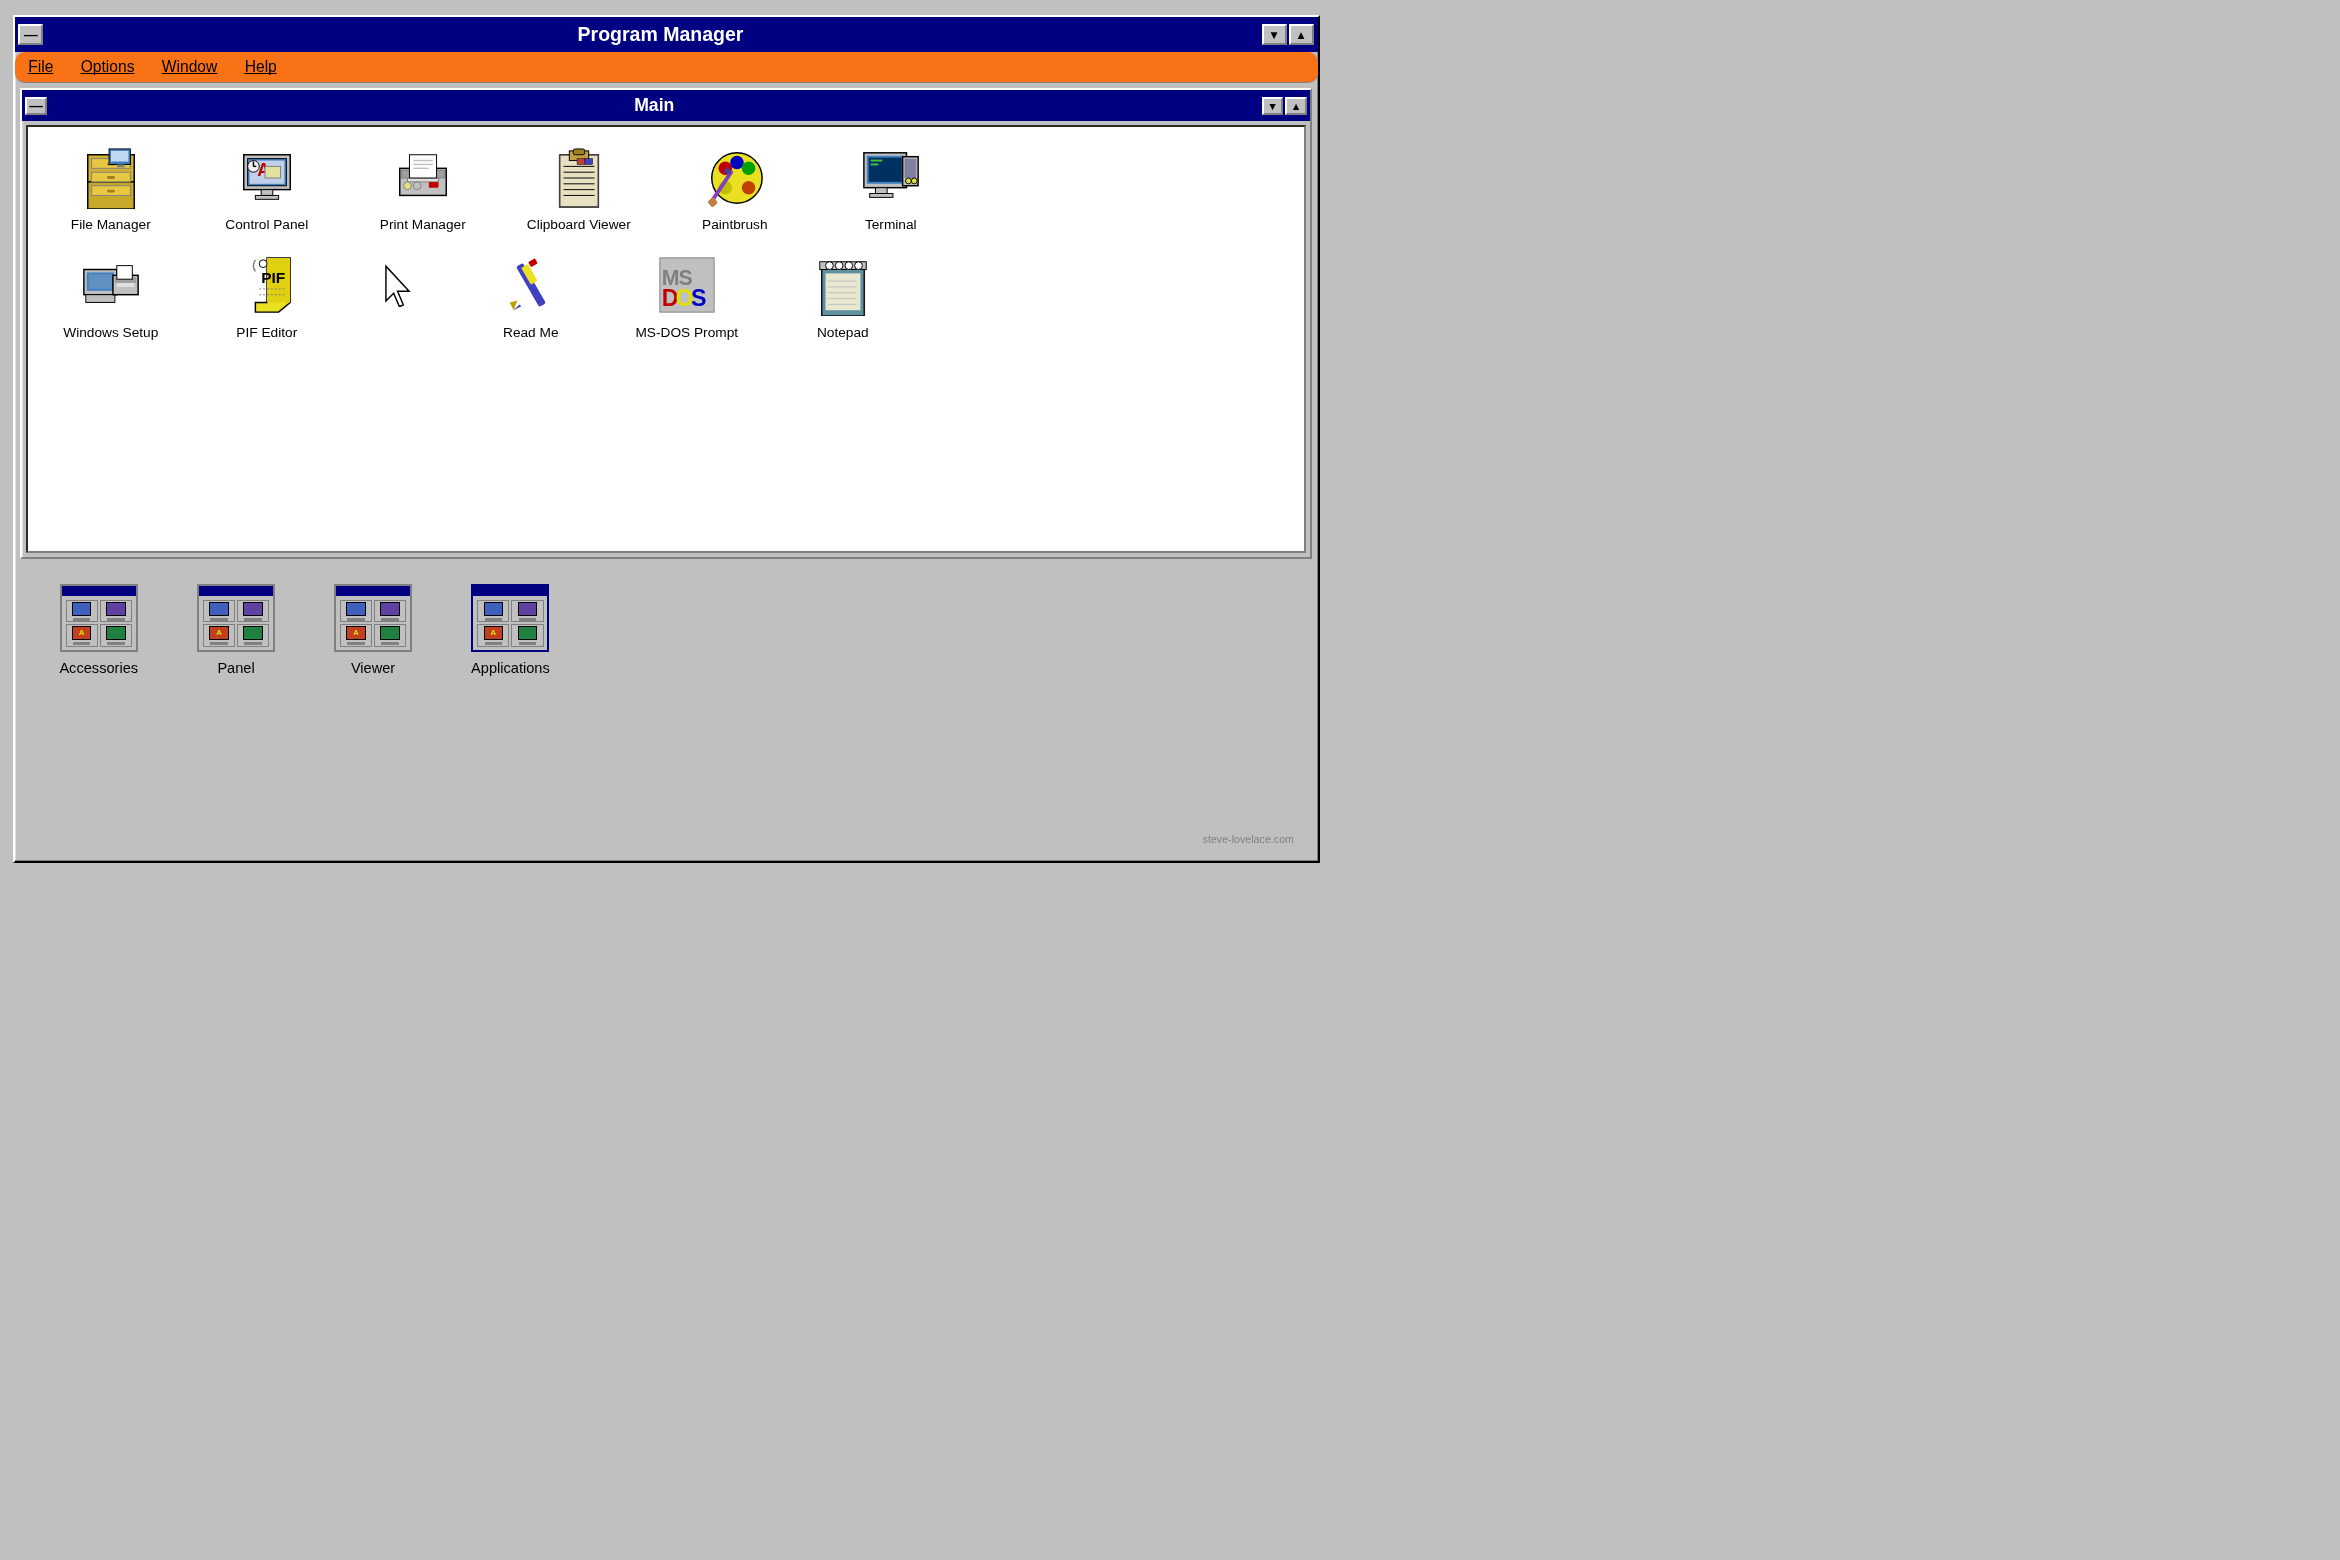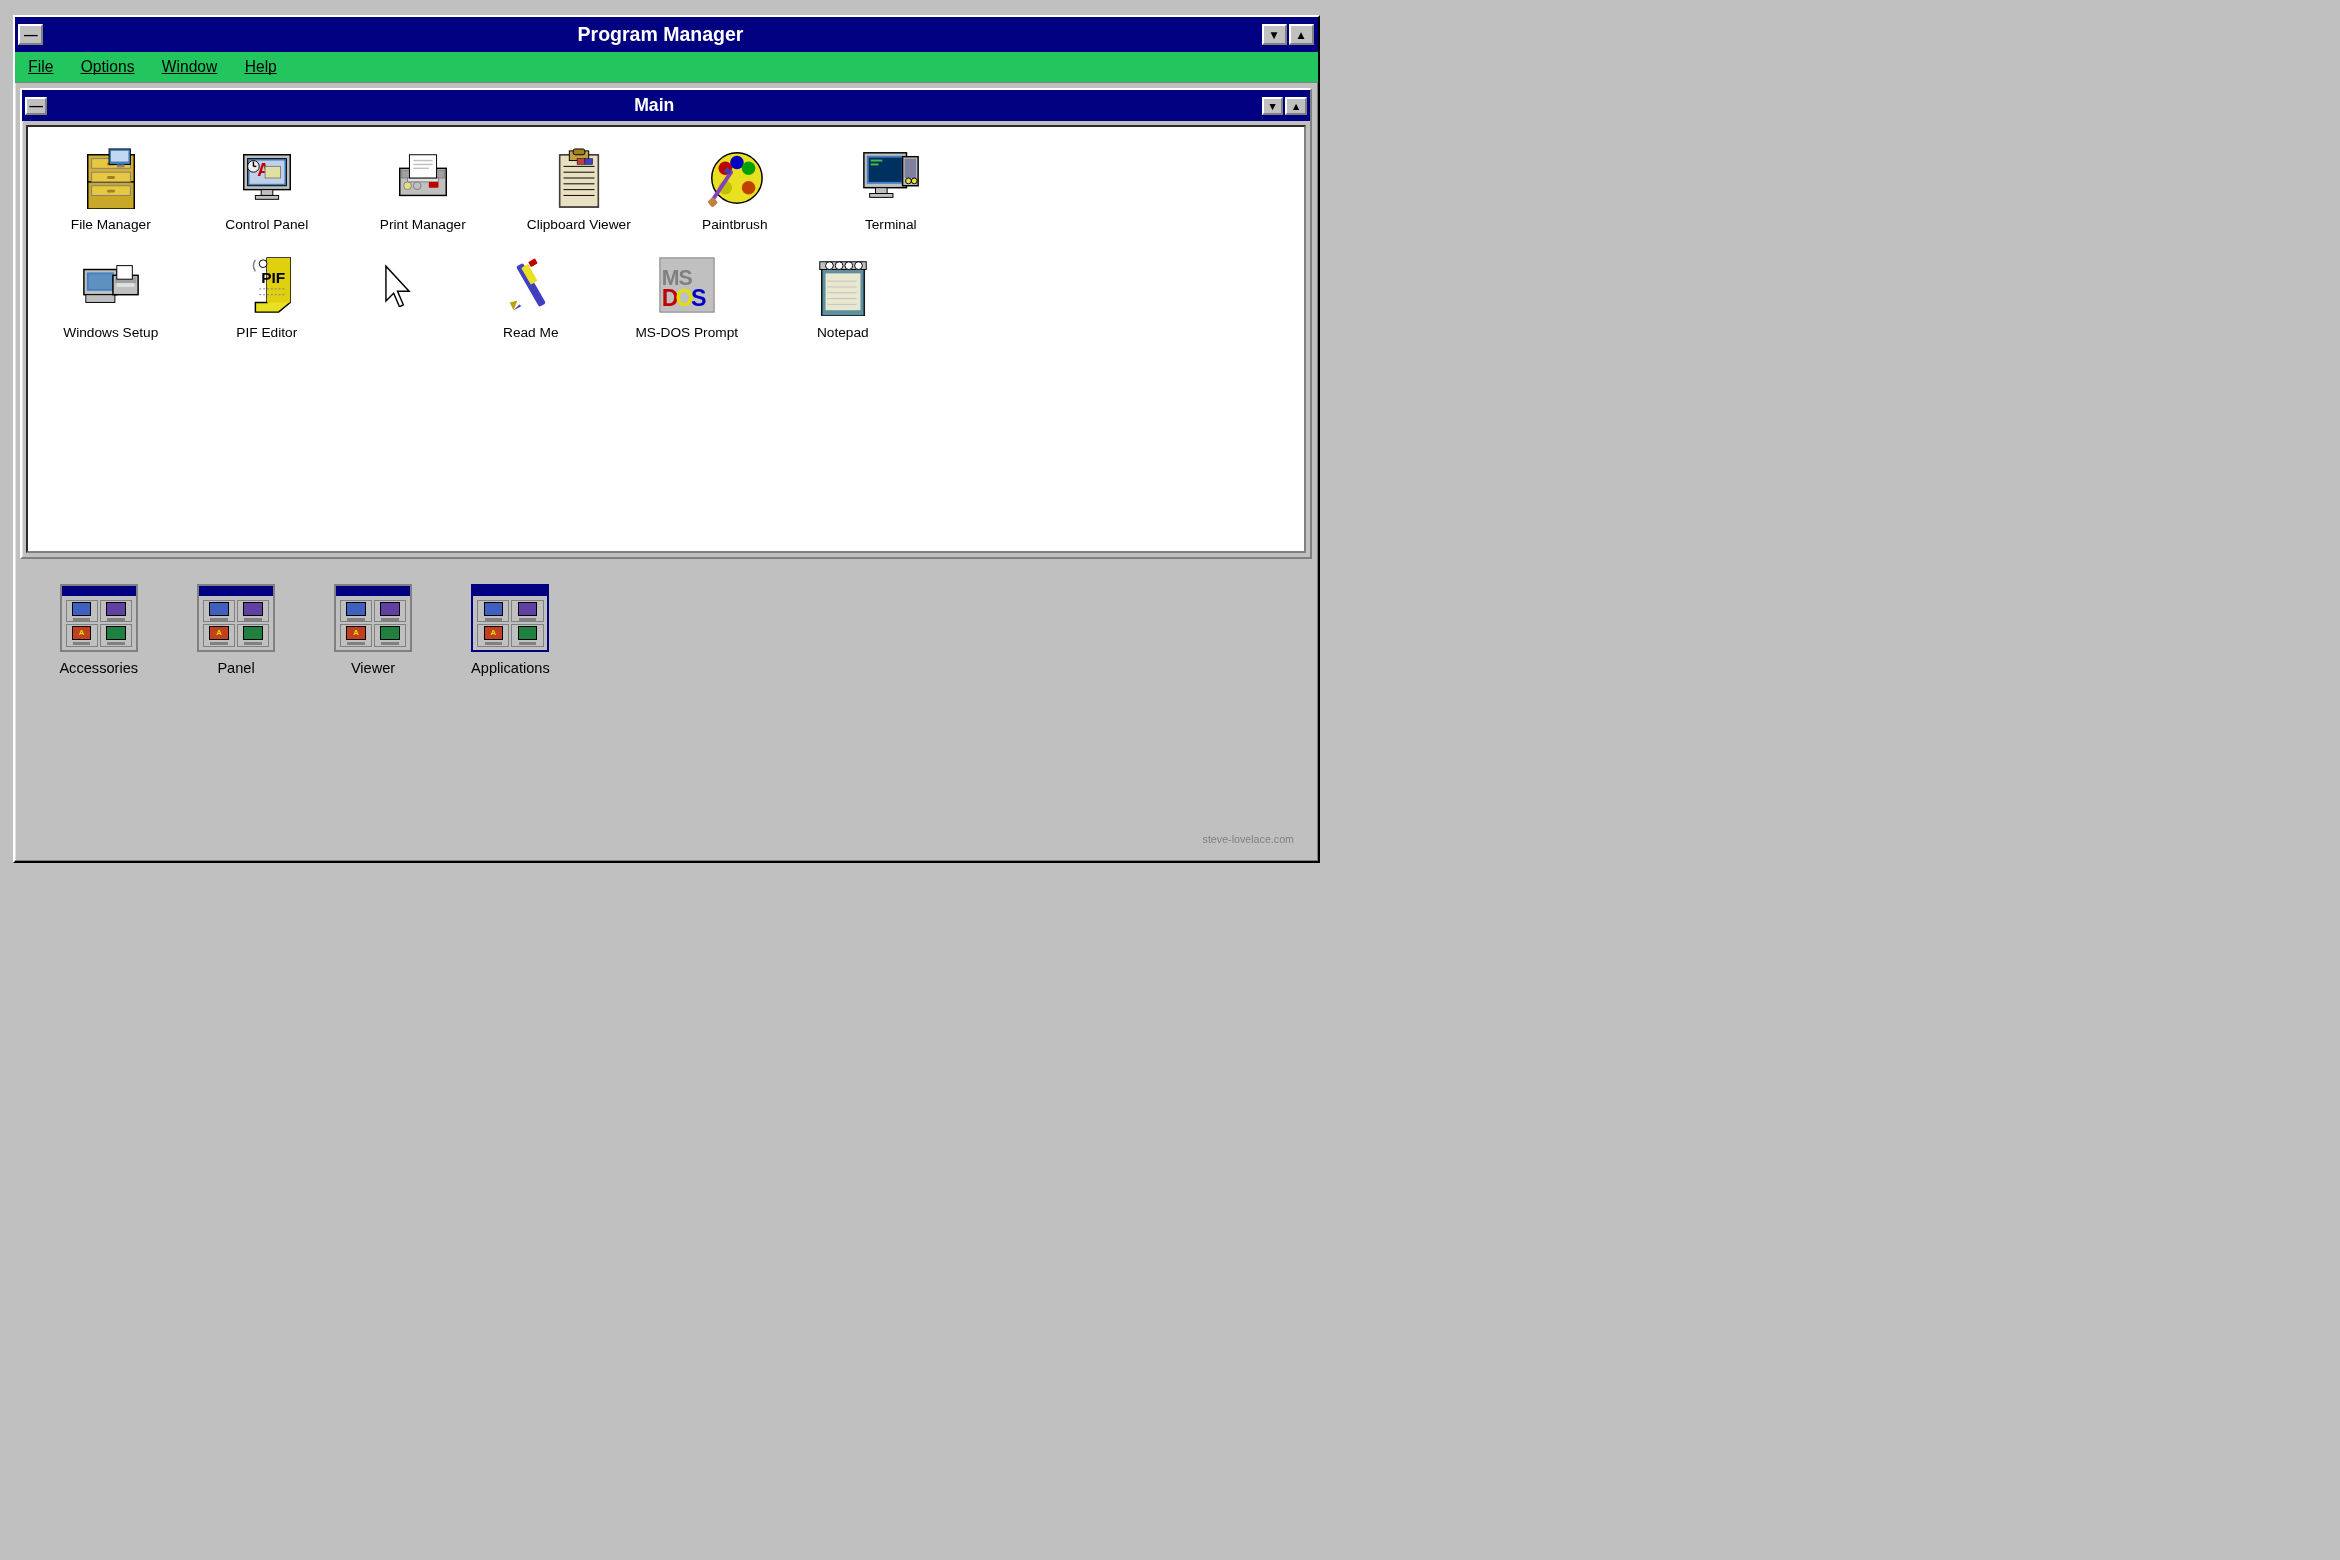--- a/index.html
+++ b/index.html
@@ -84,26 +84,27 @@
       display: flex;
       align-items: center;
       justify-content: center;
       cursor: pointer;
       font-size: 13.7px;
       color: #000;
       font-weight: bold;
     }
 
     .menu-bar {
-      background: #22c55e;
+      background: #f97316;
       padding: 3.9px 7.8px;
       display: flex;
       gap: 15.6px;
       border-bottom: 1px solid #808080;
       flex-shrink: 0;
+      border-radius: 10px;
     }
 
     .menu-item {
       font-size: 15.6px;
       cursor: pointer;
       padding: 2px 5.9px;
       text-decoration: underline;
       text-decoration-skip-ink: none;
     }
 

